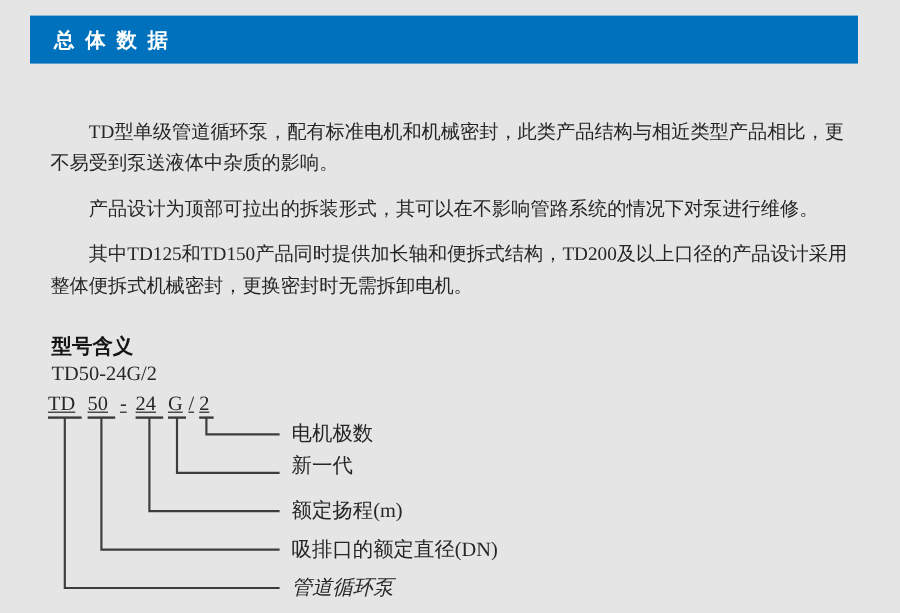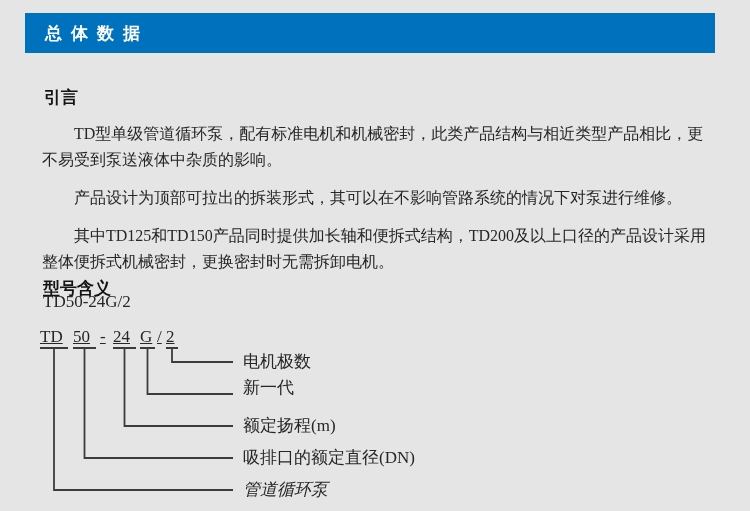--- a/index.html
+++ b/index.html
@@ -50,21 +50,21 @@
   }
   .model-heading {
     position:absolute; left:3px; top:0;
     font-family:"Liberation Sans","DejaVu Sans",sans-serif;
     font-weight:bold;
     font-size:17px;
     color:#141414;
     margin:0;
   }
   .model-full {
-    position:absolute; left:3px; top:15px;
+    position:absolute; left:3px; top:25px;
     font-size:17px;
     color:#262626;
   }
   .diagram {
     position:absolute; left:0; top:50px; width:480px; height:175px;
   }
   .part {
     position:absolute; top:0; height:20px;
     font-size:17px; line-height:20px;
     text-align:left;
@@ -95,21 +95,20 @@
 </head>
 <body>
 
 <div class="page">
 
   <div class="banner">
     <span class="banner-title">总体数据</span>
   </div>
 
   <div class="intro">
-    <h2 class="sec-heading">引言</h2>
     <p class="para">TD型单级管道循环泵，配有标准电机和机械密封，此类产品结构与相近类型产品相比，更不易受到泵送液体中杂质的影响。</p>
     <p class="para">产品设计为顶部可拉出的拆装形式，其可以在不影响管路系统的情况下对泵进行维修。</p>
     <p class="para">其中TD125和TD150产品同时提供加长轴和便拆式结构，TD200及以上口径的产品设计采用整体便拆式机械密封，更换密封时无需拆卸电机。</p>
   </div>
 
   <div class="model-group">
     <h2 class="model-heading sec-heading">型号含义</h2>
     <div class="model-full">TD50-24G/2</div>
 
     <div class="diagram">

